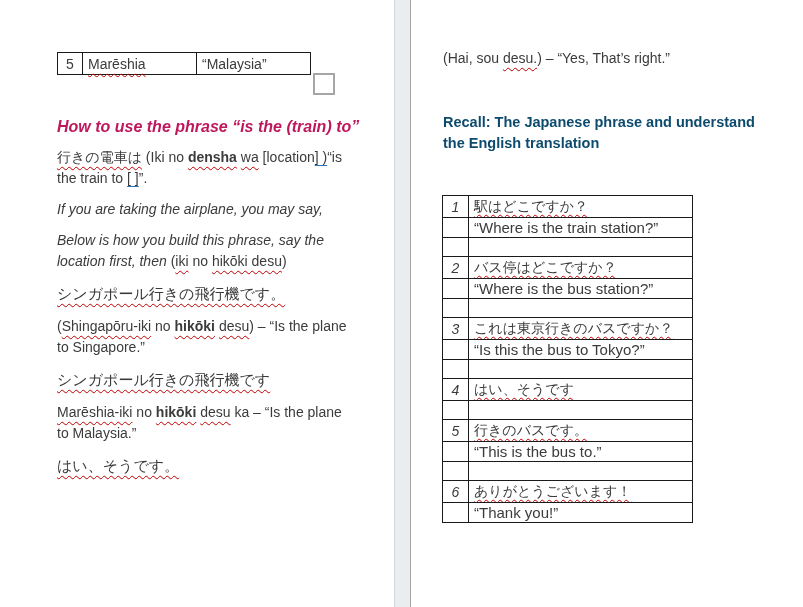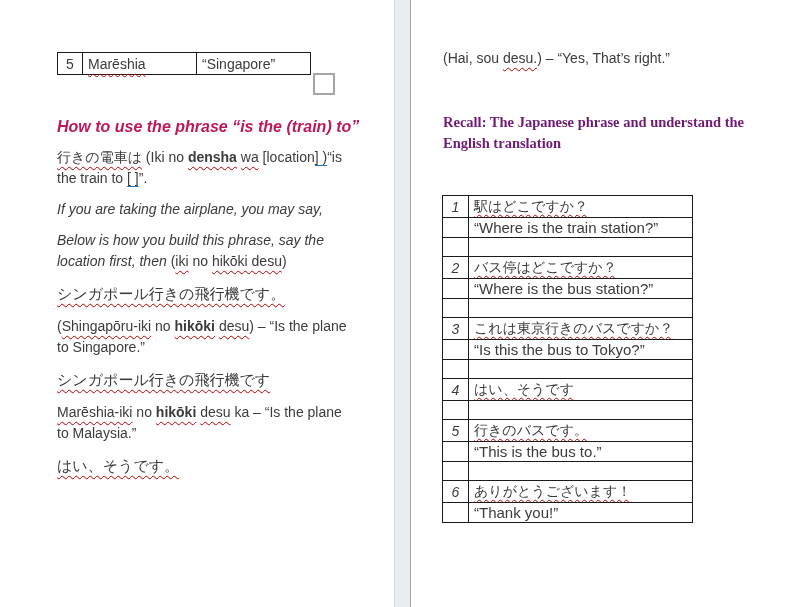--- a/index.html
+++ b/index.html
@@ -40,21 +40,21 @@
   .b  { font-weight:bold; }
   .bi { font-weight:bold; font-style:italic; }
   .bu { text-decoration:underline; text-decoration-style:solid; text-decoration-color:#2e74b5; text-underline-offset:3px; }
   .rm { font-style:normal; }
 
   
   .rintro { position:absolute; left:32px; top:48px; width:340px; font-size:14px; line-height:21px; }
   .rintro p { margin:0; }
   .rheading {
     position:absolute; left:32px; top:112px; width:312px; margin:0;
-    font-weight:bold; color:#701a75; font-size:14.5px; line-height:21px;font-family:Liberation Serif, serif;
+    font-weight:bold; color:#0c4a6e; font-size:14.5px; line-height:21px;
   }
   .recall-table {
     position:absolute; left:31px; top:195px; width:251px;
     border-collapse:collapse; table-layout:fixed;
   }
   .recall-table td { border:1px solid #1a1a1a; padding:0 5px; white-space:nowrap; overflow:hidden; }
   .rt-num { width:15px; font-style:italic; text-align:center; font-size:13px; padding:0 2px; }
   tr.r-jp td    { height:21px; font-size:14px; }
   tr.r-en td    { height:19px; font-size:15px; }
   tr.r-empty td { height:18px; }
@@ -67,21 +67,21 @@
 </head>
 <body>
 
 <div class="page page-left">
 
   <table class="vocab-table">
     <tbody>
         <tr>
       <td class="vt-num">5</td>
       <td class="vt-word"><span class="wavy">Marēshia</span></td>
-      <td class="vt-trans">“Singapore”</td>
+      <td class="vt-trans">“Malaysia”</td>
     </tr>
   </tbody>
     </table>
 
   <div class="square"></div>
 
   <div class="lflow">
     <p class="h">How to use the phrase “is the (train) to”</p>
     <p><span class="wavy">行きの電車は</span><span> (Iki no </span><span class="b wavy">densha</span><span> </span><span class="wavy">wa</span><span> [location</span><span class="bu">] )</span><span>“is the train to </span><span class="bu">[ ]</span><span>”.</span></p>
     <p class="i"><span>If you are taking the airplane, you may say,</span></p>

